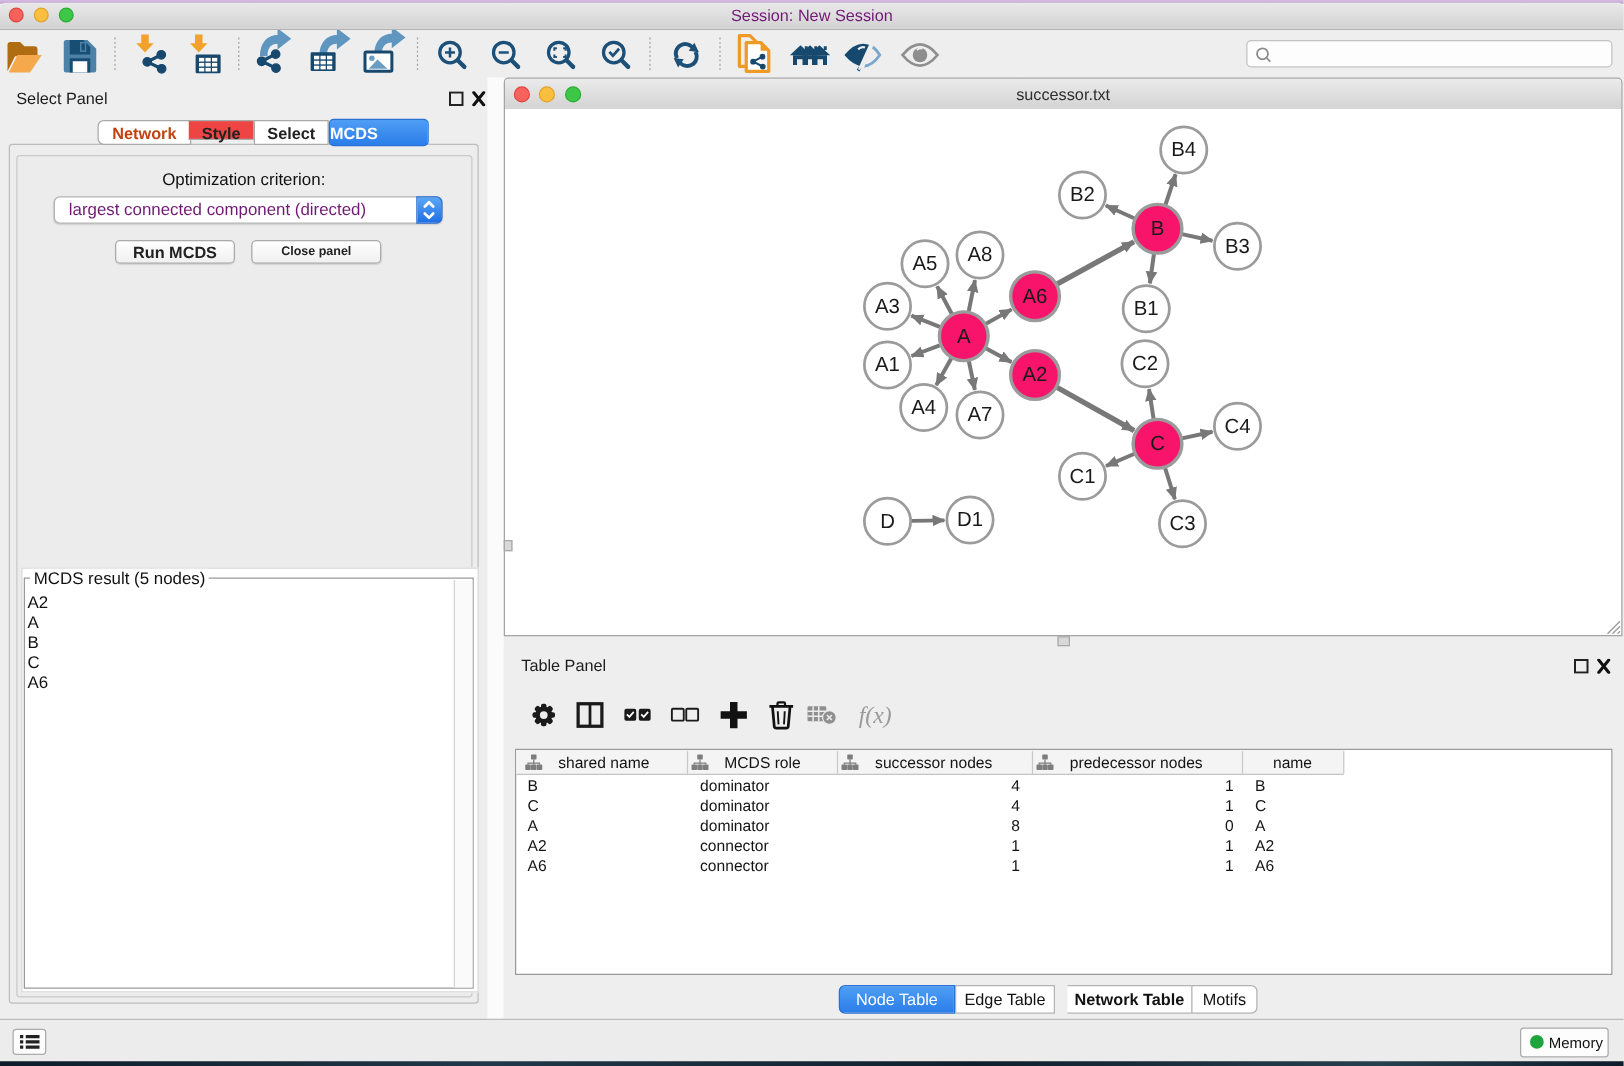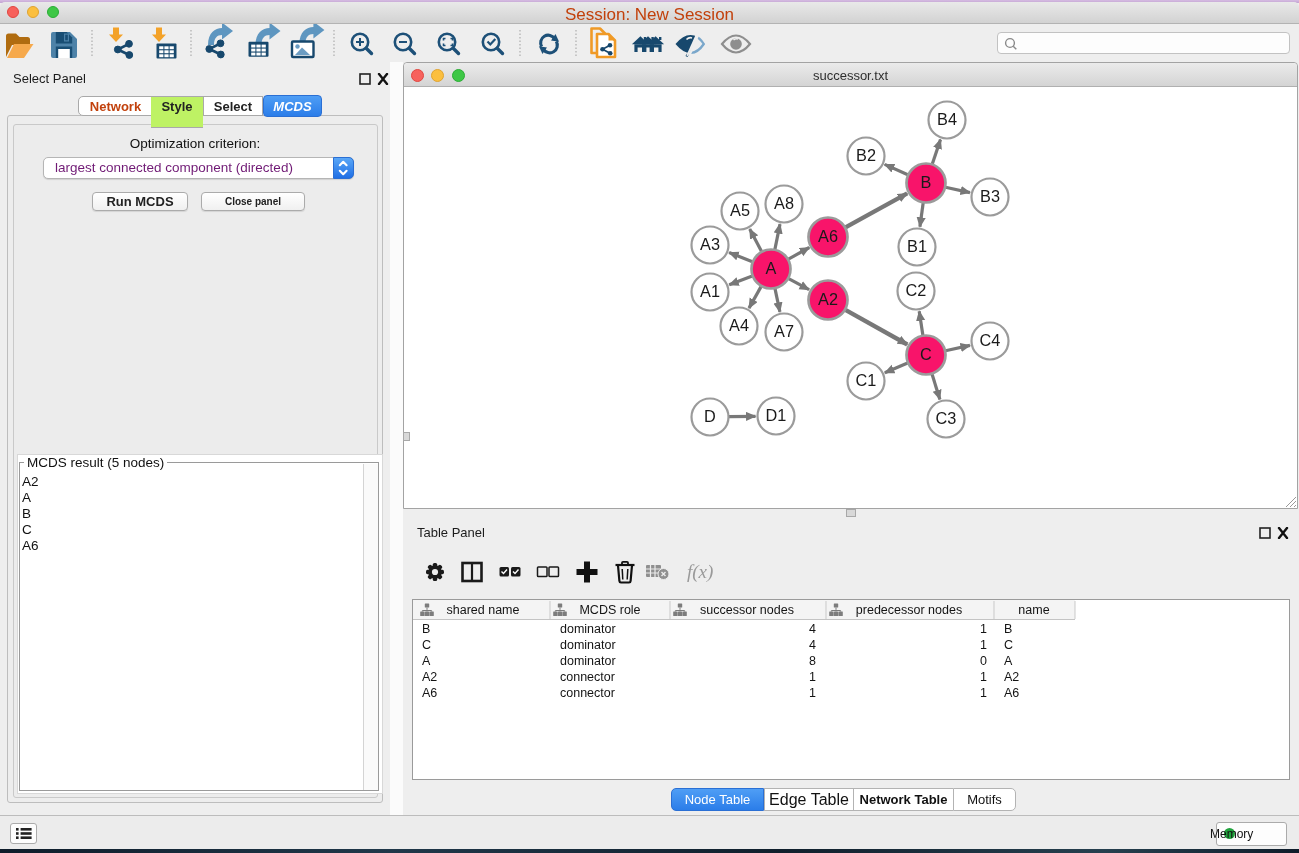--- a/index.html
+++ b/index.html
@@ -9,21 +9,21 @@
 </style>
 </head>
 <body>
 
 <div class="abs" style="left:0;top:0;width:1299px;height:3px;background:linear-gradient(#d6bce2,#c3a4d2);"></div>
 
 <div class="abs" style="left:0;top:2px;width:1299px;height:22px;background:linear-gradient(#e9e9e9,#d2d2d2);border-bottom:1px solid #b3b3b3;border-radius:5px 5px 0 0;"></div>
 <div class="abs" style="left:7px;top:6px;width:12px;height:12px;border-radius:50%;background:#f7615c;border:0.5px solid #e14640;"></div>
 <div class="abs" style="left:27px;top:6px;width:12px;height:12px;border-radius:50%;background:#fbbf3f;border:0.5px solid #e0a330;"></div>
 <div class="abs" style="left:47px;top:6px;width:12px;height:12px;border-radius:50%;background:#3ec746;border:0.5px solid #2aad35;"></div>
-<div class="abs" style="left:0;top:5px;width:1299px;height:16px;text-align:center;font-size:17px;color:#c2410c;">Session: New Session</div>
+<div class="abs" style="left:0;top:5px;width:1299px;height:16px;text-align:center;font-size:13px;color:#701a75;">Session: New Session</div>
 
 <div class="abs" style="left:0;top:24px;width:1299px;height:38px;background:#eeeeee;"></div>
 <svg class="abs" style="left:0;top:24px;" width="1299" height="38" viewBox="0 24 1299 38">
 <defs>
 <g id="sharegl">
         <circle cx="-6.2" cy="0.5" r="3.4"></circle>
         <circle cx="5" cy="-5.2" r="3.4"></circle>
         <circle cx="5.3" cy="6" r="3.4"></circle>
         <path d="M-6.2,0.5 L5,-5.2 M-6.2,0.5 L5.3,6" fill="none" stroke-width="2.6"></path>
       </g>
@@ -179,23 +179,23 @@
 <div class="abs" style="left:13px;top:71px;font-size:13px;color:#1c1c1c;">Select Panel</div>
 <svg class="abs" style="left:359px;top:73px;" width="30" height="12" viewBox="0 0 30 12">
 <rect x="1" y="1" width="10" height="10" fill="none" stroke="#222" stroke-width="1.6"></rect>
 <path d="M20 1 L28 11 M28 1 L20 11" stroke="#111" stroke-width="2.4" stroke-linecap="round"></path>
 </svg>
 
 <div class="abs" style="left:7px;top:115px;width:376px;height:688px;background:#ededed;border:1px solid #bdbdbd;border-radius:3px;"></div>
 <div class="abs" style="left:13px;top:124px;width:365px;height:674px;background:#ececec;border:1px solid #c9c9c9;border-radius:3px;"></div>
 
 <div class="abs" style="left:78px;top:96px;width:75px;height:20px;background:#fff;border:1px solid #a9a9a9;border-radius:5px 0 0 5px;font-size:13px;font-weight:bold;text-align:center;line-height:19px;color:#c2410c;">Network</div>
-<div class="abs" style="left:151px;top:96px;width:52px;height:32px;background:#bef264;border-top:1px solid #a9a9a9;border-bottom:1px solid #a9a9a9;font-size:13px;font-weight:bold;text-align:center;line-height:19px;color:#222;">Style</div>
+<div class="abs" style="left:151px;top:96px;width:52px;height:16px;background:#ef4444;border-top:1px solid #a9a9a9;border-bottom:1px solid #a9a9a9;font-size:13px;font-weight:bold;text-align:center;line-height:19px;color:#222;">Style</div>
 <div class="abs" style="left:203px;top:96px;width:60px;height:20px;background:#fff;border:1px solid #a9a9a9;font-size:13px;font-weight:bold;text-align:center;line-height:19px;color:#222;">Select</div>
-<div class="abs" style="left:263px;top:95px;width:59px;height:22px;background:linear-gradient(#4f9ef5,#2b7de9);border:1px solid #2a6fd4;border-radius:4px;font-size:13px;font-weight:bold;text-align:center;line-height:21px;color:#fff;font-style:italic;">MCDS</div>
+<div class="abs" style="left:263px;top:95px;width:80px;height:22px;background:linear-gradient(#4f9ef5,#2b7de9);border:1px solid #2a6fd4;border-radius:4px;font-size:13px;font-weight:bold;line-height:21px;color:#fff;">MCDS</div>
 
 <div class="abs" style="left:0;top:136px;width:390px;height:15px;text-align:center;font-size:13.5px;color:#111;">Optimization criterion:</div>
 
 <div class="abs" style="left:43px;top:157px;width:311px;height:22px;background:#fff;border:1px solid #b5b5b5;border-radius:5px;box-shadow:0 1px 1px rgba(0,0,0,0.12);"></div>
 <div class="abs" style="left:55px;top:160px;font-size:13.5px;color:#701a75;">largest connected component (directed)</div>
 <div class="abs" style="left:333px;top:157px;width:21px;height:22px;background:linear-gradient(#5aa7f7,#1f6fe5);border-radius:0 5px 5px 0;border:1px solid #2a6fd4;"></div>
 <svg class="abs" style="left:334px;top:158px;" width="18" height="20" viewBox="0 0 18 20">
 <path d="M5.8 7.2 L9.2 3.8 L12.6 7.2" fill="none" stroke="#fff" stroke-width="2.1" stroke-linecap="round" stroke-linejoin="round"></path>
 <path d="M5.8 12.8 L9.2 16.2 L12.6 12.8" fill="none" stroke="#fff" stroke-width="2.1" stroke-linecap="round" stroke-linejoin="round"></path>
 </svg>
@@ -412,31 +412,31 @@
       <text x="1004" y="61">A2</text>
 <text x="422" y="77">A6</text>
       <text x="560" y="77">connector</text>
       <text x="816" y="77" text-anchor="end">1</text>
       <text x="987" y="77" text-anchor="end">1</text>
       <text x="1004" y="77">A6</text>
 </g>
 </svg>
 
 <div class="abs" style="left:671px;top:788px;width:93px;height:23px;background:linear-gradient(#4f9ef5,#2b7de9);border:1px solid #2a6fd4;border-radius:5px 0 0 5px;font-size:13px;text-align:center;line-height:22px;color:#fff;">Node Table</div>
-<div class="abs" style="left:764px;top:788px;width:90px;height:23px;background:#fff;border:1px solid #b3b3b3;font-size:16px;text-align:center;line-height:22px;color:#111;">Edge Table</div>
+<div class="abs" style="left:764px;top:788px;width:80px;height:23px;background:#fff;border:1px solid #b3b3b3;font-size:13px;text-align:center;line-height:22px;color:#111;">Edge Table</div>
 <div class="abs" style="left:854px;top:788px;width:99px;height:23px;background:#fff;border-top:1px solid #b3b3b3;border-bottom:1px solid #b3b3b3;font-size:13px;text-align:center;line-height:22px;color:#111;font-weight:bold;">Network Table</div>
-<div class="abs" style="left:953px;top:788px;width:63px;height:23px;background:#fff;border:1px solid #b3b3b3;border-radius:0 5px 5px 0;font-size:13px;text-align:center;line-height:22px;color:#111;">Motifs</div>
+<div class="abs" style="left:953px;top:788px;width:53px;height:23px;background:#fff;border:1px solid #b3b3b3;border-radius:0 5px 5px 0;font-size:13px;text-align:center;line-height:22px;color:#111;">Motifs</div>
 
 <div class="abs" style="left:0;top:815px;width:1299px;height:34px;background:#ececec;border-top:1px solid #bcbcbc;"></div>
 <div class="abs" style="left:10px;top:823px;width:27px;height:21px;background:#fdfdfd;border:1px solid #ababab;border-radius:3px;"></div>
 <svg class="abs" style="left:16px;top:827px;" width="16" height="13" viewBox="0 0 16 13">
 <rect x="0" y="1" width="2.6" height="2.6" fill="#222"></rect>
     <rect x="0" y="5.2" width="2.6" height="2.6" fill="#222"></rect>
     <rect x="0" y="9.4" width="2.6" height="2.6" fill="#222"></rect>
 <rect x="4.6" y="1" width="11" height="2.6" fill="#222"></rect>
     <rect x="4.6" y="5.2" width="11" height="2.6" fill="#222"></rect>
     <rect x="4.6" y="9.4" width="11" height="2.6" fill="#222"></rect>
 </svg>
 <div class="abs" style="left:1216px;top:822px;width:71px;height:24px;background:#fdfdfd;border:1px solid #ababab;border-radius:3px;"></div>
 <div class="abs" style="left:1224px;top:828px;width:11px;height:11px;border-radius:50%;background:#1fa33c;"></div>
-<div class="abs" style="left:1210px;top:827px;font-size:12px;color:#111;">Memory</div>
+<div class="abs" style="left:1239px;top:827px;font-size:12px;color:#111;">Memory</div>
 
 <div class="abs" style="left:0;top:849px;width:1299px;height:4px;background:linear-gradient(90deg,#0e1c2a,#20384a 30%,#101f2c 60%,#26404f 85%,#0e1c2a);"></div>
 
 </body></html>

